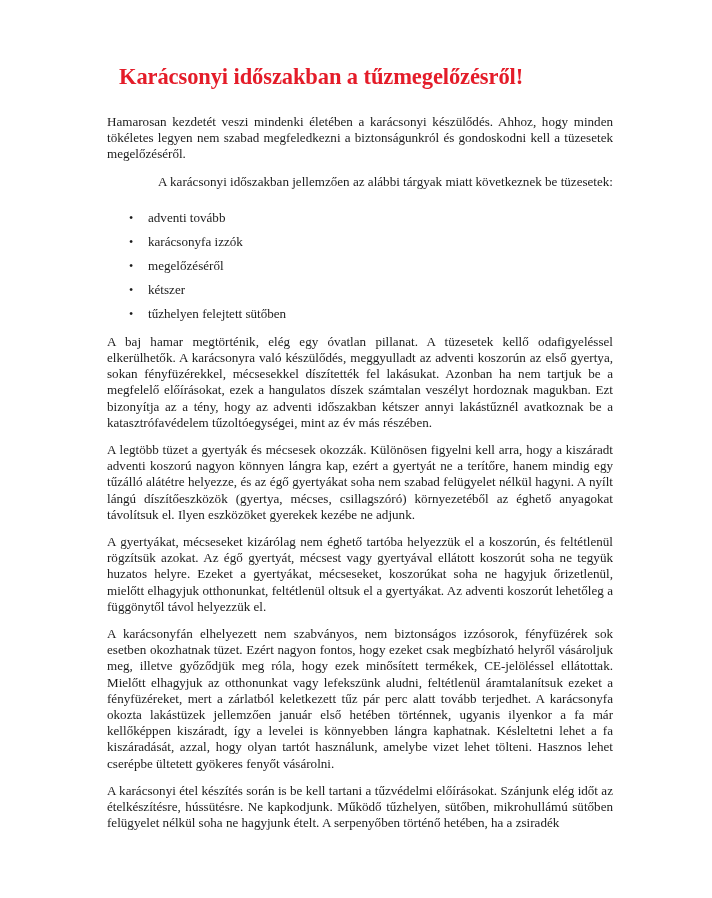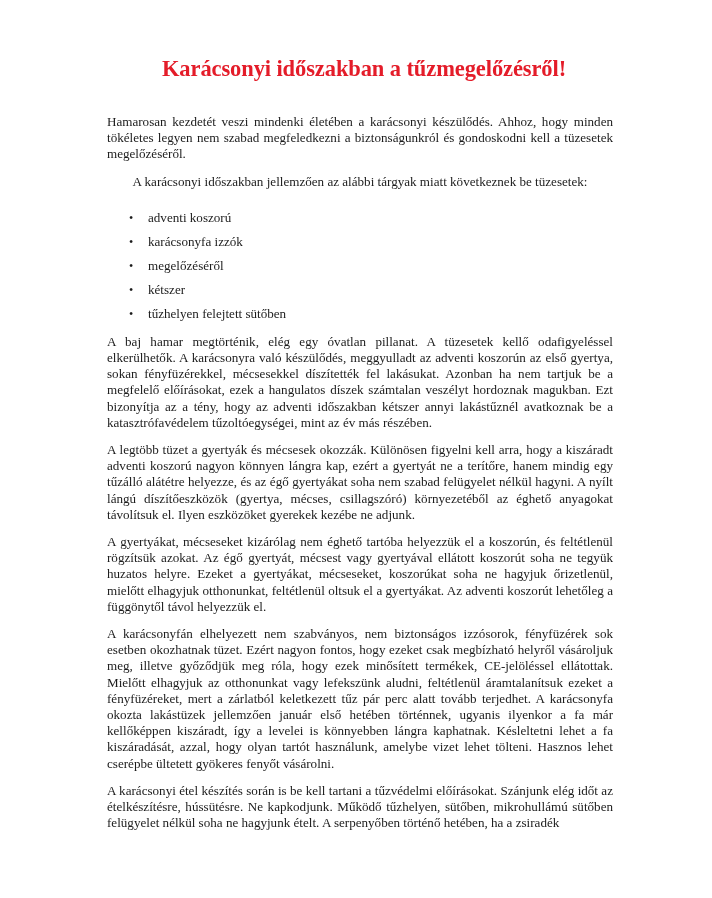--- a/index.html
+++ b/index.html
@@ -16,33 +16,33 @@
     overflow: hidden;
     box-sizing: border-box;
   }
   .content {
     position: absolute;
     left: 107px;
     top: 0;
     width: 506px;
   }
   .doc-title {
-    margin: 4px;
+    margin: 12px;
     padding: 0;
     position: absolute;
     left: 0;
     top: 52px;
     width: 506px;
     font-family: "Liberation Serif", "DejaVu Serif", serif;
     font-size: 22.5px;
     font-weight: bold;
     line-height: 1.12;
     color: #e41c29;
     letter-spacing: -0.1px;
-    text-align: center;
+    text-align: left;
     white-space: nowrap;
   }
   .body-block {
     position: absolute;
     left: 0;
     top: 114px;
     width: 506px;
   }
   p.para {
     margin: 0 0 11px 0;
@@ -50,21 +50,21 @@
     font-family: "Liberation Serif", "DejaVu Serif", serif;
     font-size: 13.1px;
     line-height: 16.2px;
     color: #1b1b1b;
     text-align: justify;
     text-justify: inter-word;
     -webkit-hyphens: none;
     hyphens: none;
   }
   p.para.left {
-    text-align: center;
+    text-align: right;
   }
   ul.bullets {
     list-style: none;
     margin: 0 0 8px 0;
     padding: 0;
   }
   ul.bullets li {
     position: relative;
     margin: 0;
     padding: 0 0 0 41px;
@@ -97,21 +97,21 @@
 
       <p class="para">Hamarosan kezdetét veszi mindenki életében a karácsonyi készülődés. Ahhoz, hogy minden tökéletes legyen nem szabad megfeledkezni a biztonságunkról és gondoskodni kell a tüzesetek megelőzéséről.</p>
 
       <p class="para left">A karácsonyi időszakban jellemzően az alábbi tárgyak miatt következnek be tüzesetek:</p>
 
       <div class="spacer-sm"></div>
 
       <ul class="bullets">
         <li>
           <span class="bullet-dot">•</span>
-          <span>adventi koszorú</span>
+          <span>adventi tovább</span>
         </li>
         <li>
           <span class="bullet-dot">•</span>
           <span>karácsonyfa izzók</span>
         </li>
         <li>
           <span class="bullet-dot">•</span>
           <span>megelőzéséről</span>
         </li>
         <li>

